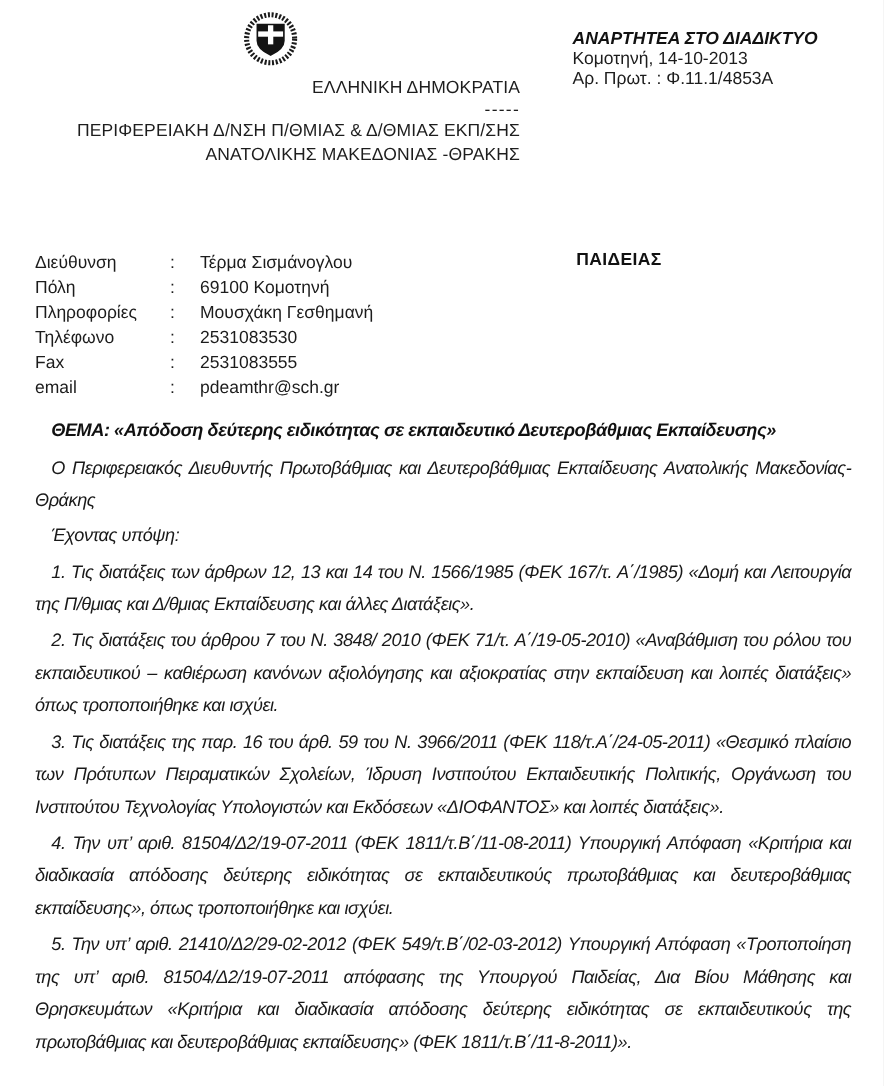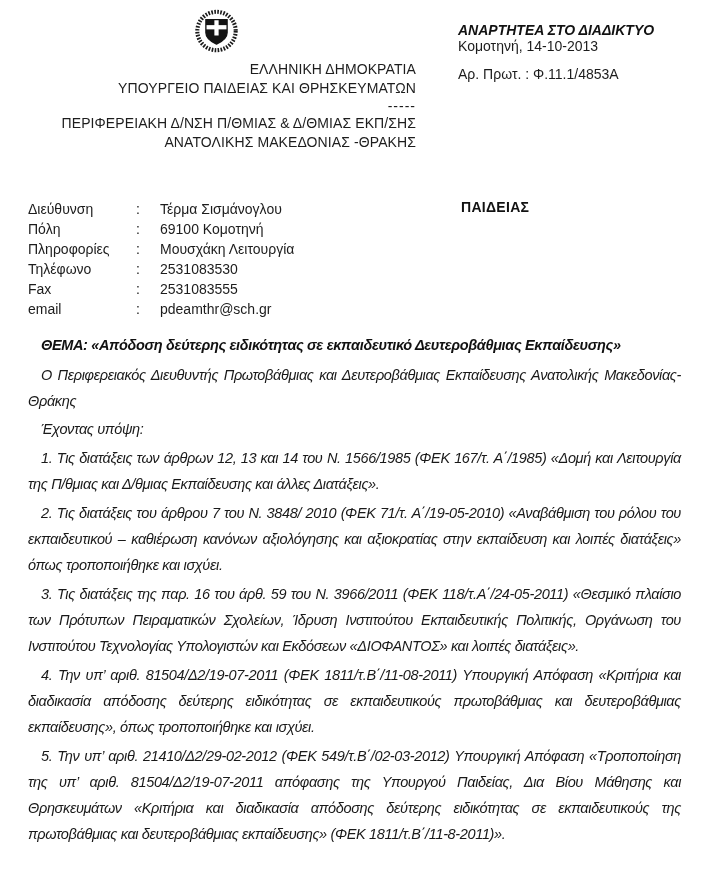--- a/index.html
+++ b/index.html
@@ -20,21 +20,21 @@
   .emblem{display:block;margin:0 auto 6px auto;}
   .hl{
     font-size:14px;line-height:19px;color:#1d1d1d;
     letter-spacing:0.1px;
   }
   .hl.dashes{line-height:16px;letter-spacing:1px;}
   
   .hdr-right{position:absolute;left:458px;top:22px;width:245px;}
   .posted{font-size:14px;font-weight:bold;color:#111;font-style:italic;}
   .place-date{font-size:14px;}
-  .protocol{font-size:14px;margin-top:12px;}
+  .protocol{font-size:14px;}
   
   .contact{position:absolute;left:28px;top:199px;width:360px;}
   .crow{display:flex;font-size:14px;line-height:20px;}
   .clabel{width:108px;flex:none;}
   .csep{width:24px;flex:none;}
   .cval{flex:1;}
   
   .apofasi{
     position:absolute;left:461px;top:199px;
     font-size:14px;font-weight:bold;color:#111;letter-spacing:0.3px;
@@ -62,21 +62,20 @@
 
   <div class="hdr-left">
     <svg class="emblem" width="49" height="46" viewBox="0 0 60 56" aria-hidden="true">
       <circle cx="30" cy="28" r="23.5" fill="none" stroke="#1b1b1b" stroke-width="5" stroke-dasharray="2 1.7"></circle>
       <path d="M17 14 H43 V30 Q43 38 30 44 Q17 38 17 30 Z" fill="#141414"></path>
       <rect x="27.4" y="14" width="5.2" height="19.5" fill="#ffffff"></rect>
       <rect x="17" y="20.8" width="26" height="5.2" fill="#ffffff"></rect>
       <path d="M17 14 H43 V30 Q43 38 30 44 Q17 38 17 30 Z" fill="none" stroke="#141414" stroke-width="1.6"></path>
     </svg>
     <div class="hl">ΕΛΛΗΝΙΚΗ ΔΗΜΟΚΡΑΤΙΑ</div>
-    <div class="hl">ΥΠΟΥΡΓΕΙΟ ΠΑΙΔΕΙΑΣ ΚΑΙ ΘΡΗΣΚΕΥΜΑΤΩΝ</div>
     <div class="hl dashes">-----</div>
     <div class="hl">ΠΕΡΙΦΕΡΕΙΑΚΗ Δ/ΝΣΗ Π/ΘΜΙΑΣ &amp; Δ/ΘΜΙΑΣ ΕΚΠ/ΣΗΣ</div>
     <div class="hl">ΑΝΑΤΟΛΙΚΗΣ ΜΑΚΕΔΟΝΙΑΣ -ΘΡΑΚΗΣ</div>
   </div>
 
   <div class="hdr-right">
     <div class="posted">ΑΝΑΡΤΗΤΕΑ ΣΤΟ ΔΙΑΔΙΚΤΥΟ</div>
     <div class="place-date">Κομοτηνή, 14-10-2013</div>
     <div class="protocol">Αρ. Πρωτ. : Φ.11.1/4853Α</div>
   </div>
@@ -88,21 +87,21 @@
       <span class="cval">Τέρμα Σισμάνογλου</span>
     </div>
     <div class="crow">
       <span class="clabel">Πόλη</span>
       <span class="csep">:</span>
       <span class="cval">69100 Κομοτηνή</span>
     </div>
     <div class="crow">
       <span class="clabel">Πληροφορίες</span>
       <span class="csep">:</span>
-      <span class="cval">Μουσχάκη Λειτουργία</span>
+      <span class="cval">Μουσχάκη Γεσθημανή</span>
     </div>
     <div class="crow">
       <span class="clabel">Τηλέφωνο</span>
       <span class="csep">:</span>
       <span class="cval">2531083530</span>
     </div>
     <div class="crow">
       <span class="clabel">Fax</span>
       <span class="csep">:</span>
       <span class="cval">2531083555</span>

